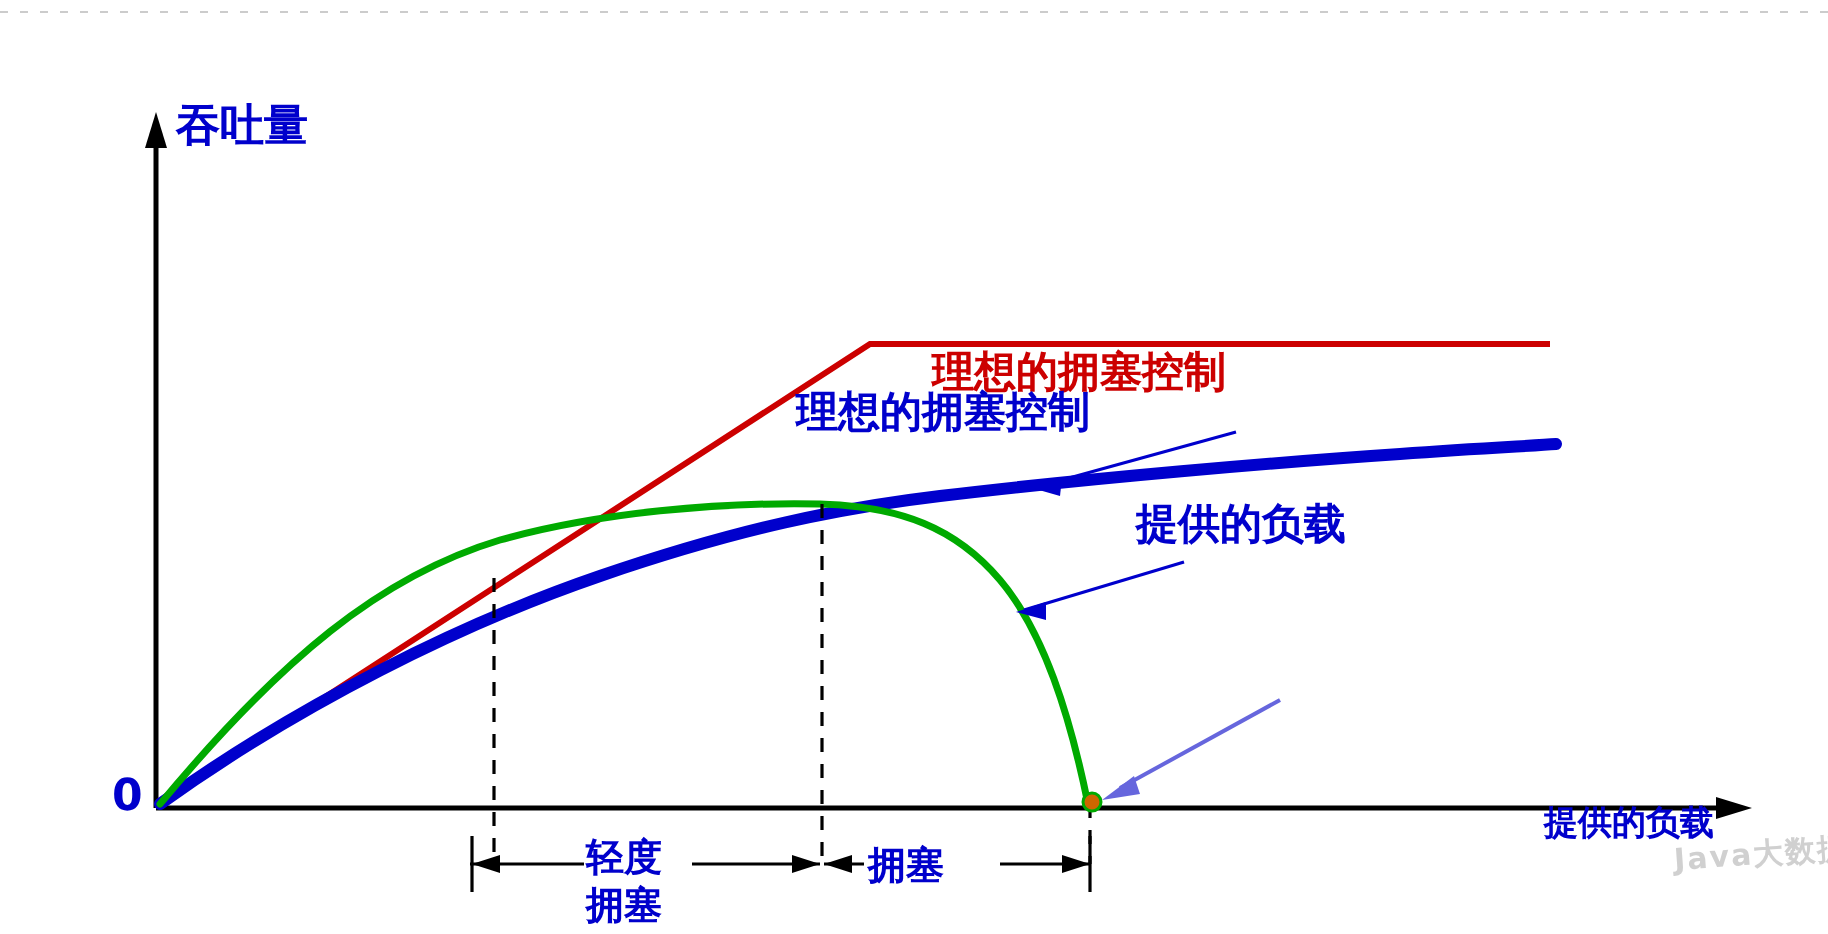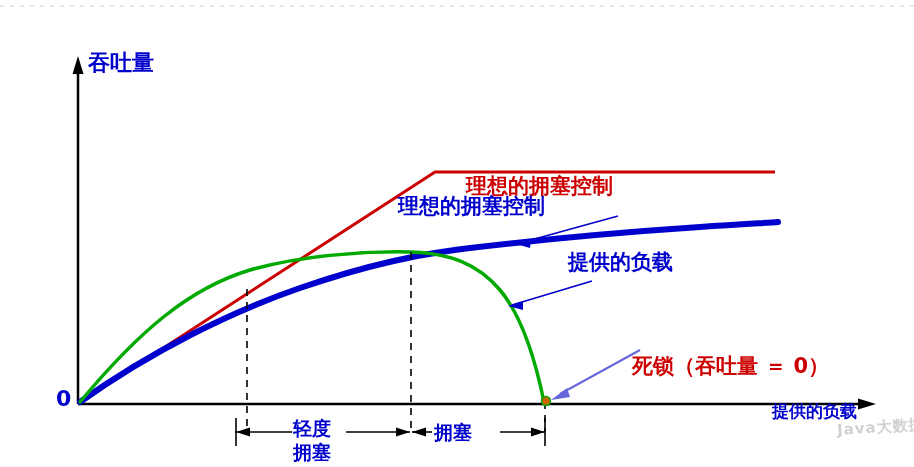--- a/index.html
+++ b/index.html
@@ -80,21 +80,20 @@
   <div class="lbl blue" style="left:56px;top:386px;font-size:22px;">0</div>
 
   <div class="lbl blue" style="left:772px;top:400px;font-size:17px;">提供的负载</div>
 
   <div class="lbl red" style="left:466px;top:128px;font-size:21px;">理想的拥塞控制</div>
 
   <div class="lbl blue" style="left:398px;top:192px;font-size:21px;">理想的拥塞控制</div>
 
   <div class="lbl blue" style="left:568px;top:248px;font-size:21px;">提供的负载</div>
 
-  <div class="lbl red" style="left:632px;top:308px;font-size:21px;">死锁（吞吐量 ＝ 0）</div>
 
   <div class="lbl blue" style="left:293px;top:416px;font-size:19px;text-align:right;">轻度</div>
   <div class="lbl blue" style="left:293px;top:440px;font-size:19px;text-align:center;">拥塞</div>
 
   <div class="lbl blue" style="left:434px;top:420px;font-size:19px;">拥塞</div>
 
   <div id="watermark">Java大数据</div>
 </div>
 
 </body></html>

